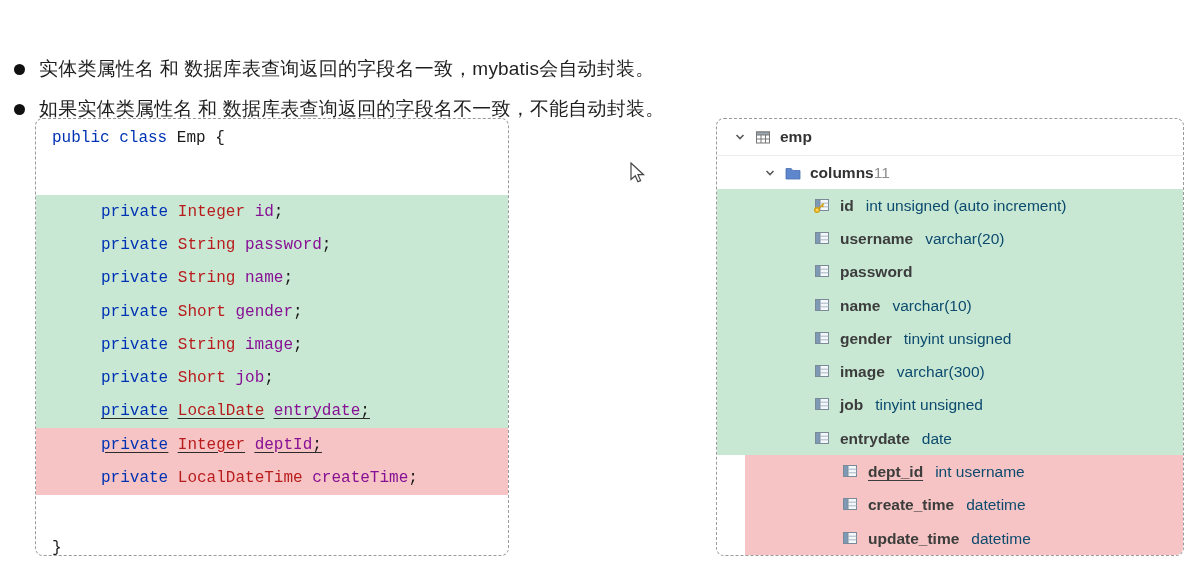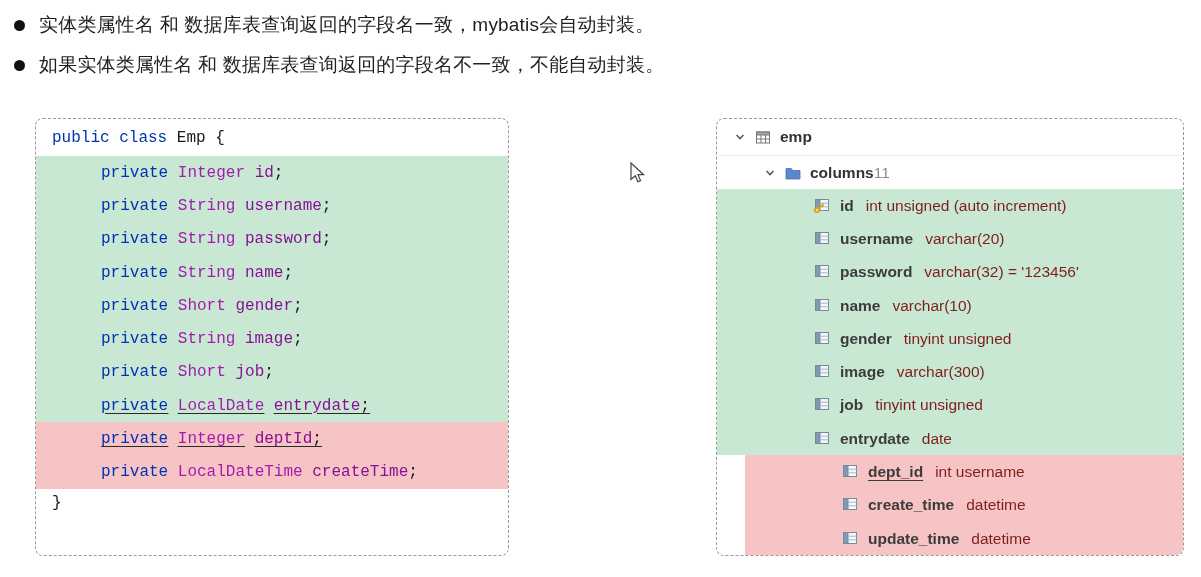--- a/index.html
+++ b/index.html
@@ -3,43 +3,43 @@
 <meta charset="utf-8">
 <style>
   * { margin:0; padding:0; box-sizing:border-box; }
   html,body { background:#ffffff; }
   .page {
     position:relative; width:1201px; height:577px; background:#fff; overflow:hidden;
     font-family:"Liberation Sans", sans-serif;
   }
 
   
-  .bullet-row { position:absolute; left:14px; display:flex; align-items:center; gap:14px; }
+  .bullet-row { position:absolute; left:14px; display:flex; align-items:center; gap:14px;margin-top:44px; }
   .bullet-row.b1 { top:12px; }
   .bullet-row.b2 { top:52px; }
   .dot { width:11px; height:11px; border-radius:50%; background:#111; flex:none; }
   .bullet-text { font-size:19px; color:#1f1f1f; letter-spacing:0.2px; }
 
   
   .code-panel {
     position:absolute; left:35px; top:118px; width:474px; height:438px;
     border:1px dashed #9a9a9a; border-radius:8px; background:#fff; overflow:hidden;
-    display:flex; flex-direction:column;
+    display:flex; flex-direction:column;gap:39px;
   }
   .code-line {
     font-family:"Liberation Mono", monospace; font-size:16px; color:#1a1a1a;
     white-space:nowrap; flex:none; display:flex; align-items:center;
   }
   .code-line.header { height:37px; padding-left:16px; }
   .code-line.field  { height:33.3px; padding-left:65px; }
   .code-line.footer { flex:1 1 auto; padding-left:16px; align-items:flex-start; padding-top:5px; }
   .code-line.green { background:var(--green); }
   .code-line.red   { background:var(--red);text-align:right; }
   .kw   { color:#0033b3; margin-right:0.6em; }
-  .type { color:#a21caf; margin-right:0.6em; }
+  .type { color:#b91c1c; margin-right:0.6em; }
   .fieldname { color:#871094; }
   .plain { color:#1a1a1a; }
   .ul-wrap { text-decoration:underline; text-decoration-color:#2a2a2a; text-underline-offset:3px; }
   .ul-wrap .kw, .ul-wrap .type, .ul-wrap .fieldname, .ul-wrap .plain { text-decoration:inherit; }
 
   
   .db-panel {
     position:absolute; left:716px; top:118px; width:468px; height:438px;
     border:1px dashed #9a9a9a; border-radius:8px; background:#fff; overflow:hidden;
     display:flex; flex-direction:column;
@@ -50,21 +50,21 @@
   .tree-row.col-row { height:33.3px; padding-left:96px; }
   .tree-row.green { background:var(--green); }
   .tree-row.red   { background:var(--red);margin-left:28px; }
   .chev { width:18px; height:14px; display:inline-flex; align-items:center; justify-content:center; margin-right:6px; flex:none; cursor:pointer; }
   .node-icon { width:18px; height:16px; display:inline-flex; align-items:center; margin-right:7px; flex:none; }
   .node-label { color:#333; font-weight:600; }
   .count { color:#8d8d8d; font-weight:400; }
   .col-icon { width:19px; height:16px; display:inline-flex; align-items:center; margin-right:8px; flex:none; }
   .col-name { color:#3c3c3c; font-weight:600; margin-right:12px; white-space:nowrap; }
   .col-name.u { text-decoration:underline; text-underline-offset:3px; }
-  .col-type { color:#7f1d1d; white-space:nowrap; }
+  .col-type { color:#0c4a6e; white-space:nowrap; }
 
   
   .cursor { position:absolute; left:628px; top:162px; width:20px; height:22px; pointer-events:none; }
 </style>
 </head>
 <body>
 
 <div class="page">
 
   <div class="bullet-row b1">
@@ -78,23 +78,20 @@
 
   <div class="code-panel">
     <div class="code-line header">
       <span class="kw">public class</span>
       <span class="plain" style="margin-right:0.6em;">Emp</span>
       <span class="plain">{</span>
     </div>
     <div>
         <div class="code-line field green">
           <span><span class="kw">private</span><span class="type">Integer</span><span class="fieldname">id</span><span class="plain">;</span></span>
-        </div>
-        <div class="code-line field green">
-          <span><span class="kw">private</span><span class="type">String</span><span class="fieldname">username</span><span class="plain">;</span></span>
         </div>
         <div class="code-line field green">
           <span><span class="kw">private</span><span class="type">String</span><span class="fieldname">password</span><span class="plain">;</span></span>
         </div>
         <div class="code-line field green">
           <span><span class="kw">private</span><span class="type">String</span><span class="fieldname">name</span><span class="plain">;</span></span>
         </div>
         <div class="code-line field green">
           <span><span class="kw">private</span><span class="type">Short</span><span class="fieldname">gender</span><span class="plain">;</span></span>
         </div>
@@ -189,21 +186,20 @@
         <div class="tree-row col-row green">
           <span class="col-icon">
             <svg width="17" height="16" viewBox="0 0 17 16">
               <rect x="2.5" y="1.5" width="13" height="11" fill="#f4f8fb" stroke="#7a8a99"></rect>
               <rect x="2.5" y="1.5" width="4.5" height="11" fill="#7d99b5" stroke="#7a8a99"></rect>
               <line x1="7" y1="5.2" x2="15.5" y2="5.2" stroke="#a8b6c4"></line>
               <line x1="7" y1="8.8" x2="15.5" y2="8.8" stroke="#a8b6c4"></line>
             </svg>
           </span>
           <span class="col-name">password</span>
-          <span class="col-type">varchar(32) = '123456'</span>
         </div>
         <div class="tree-row col-row green">
           <span class="col-icon">
             <svg width="17" height="16" viewBox="0 0 17 16">
               <rect x="2.5" y="1.5" width="13" height="11" fill="#f4f8fb" stroke="#7a8a99"></rect>
               <rect x="2.5" y="1.5" width="4.5" height="11" fill="#7d99b5" stroke="#7a8a99"></rect>
               <line x1="7" y1="5.2" x2="15.5" y2="5.2" stroke="#a8b6c4"></line>
               <line x1="7" y1="8.8" x2="15.5" y2="8.8" stroke="#a8b6c4"></line>
             </svg>
           </span>

